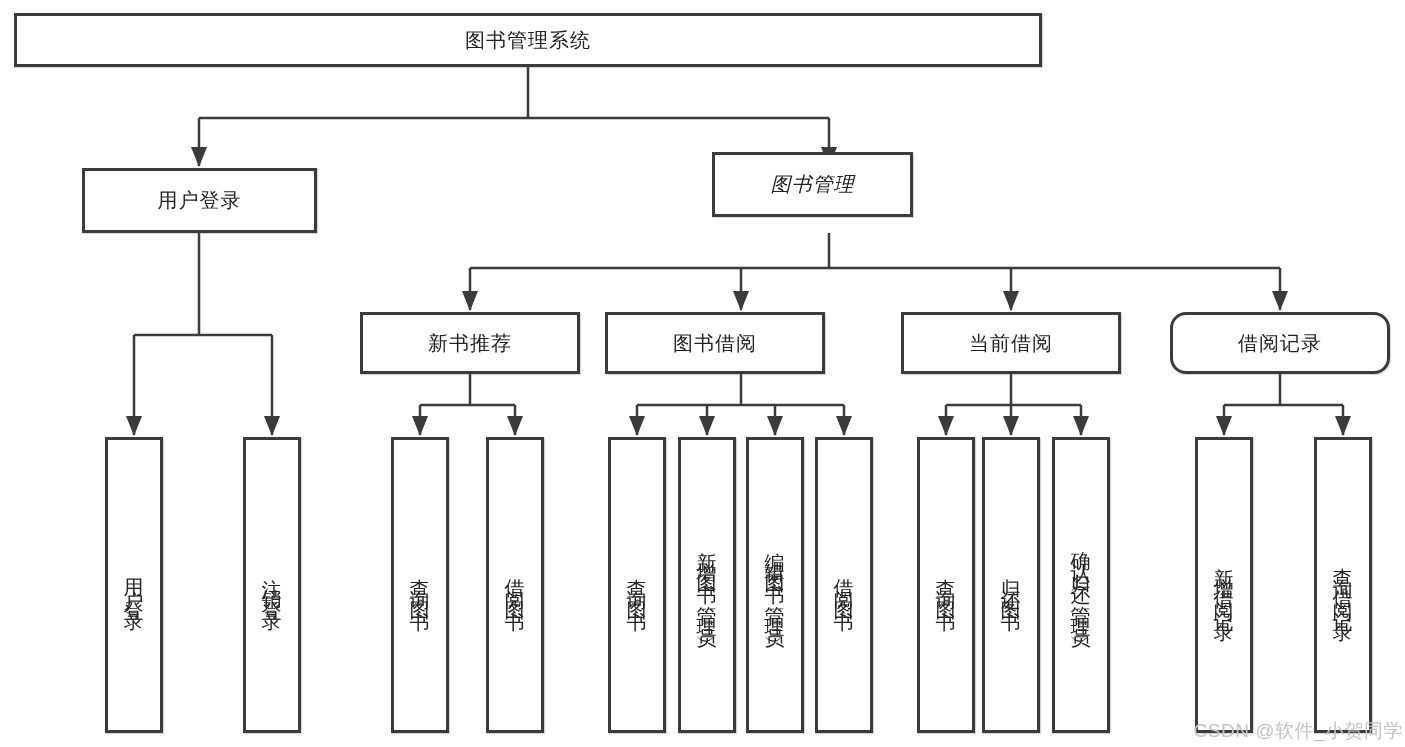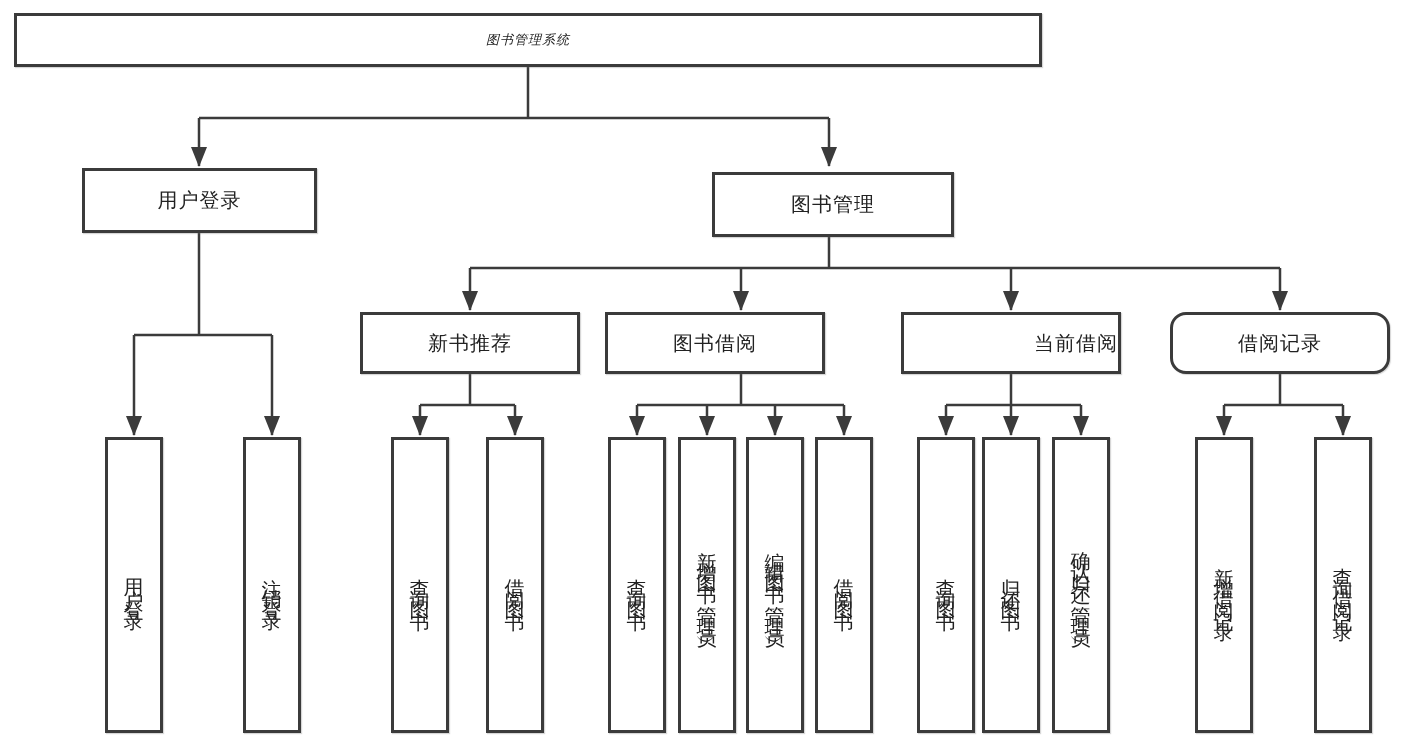--- a/index.html
+++ b/index.html
@@ -42,21 +42,21 @@
     align-items: center;
     justify-content: center;
     color: var(--text);
     box-shadow: 1px 1px 1px rgba(110,110,110,0.28);
   }
   .node.h span {
     font-size: 20px;
     letter-spacing: 1px;
     white-space: nowrap;
   }
-  .node.root span { font-size: 13px; font-style: italic; }
+  .node.root span { font-size: 20px; }
   .node.leaf span.vtext {
     writing-mode: vertical-rl;
     font-size: 20px;
     letter-spacing: 11px;
     line-height: 1;
     white-space: nowrap;
   }
   .watermark {
     position: absolute;
     right: 2px;
@@ -116,31 +116,31 @@
     <line x1="1343" y1="405" x2="1343" y2="435" marker-end="url(#arrow)"></line>
   </svg>
 
   <div class="node h root" style="left:14px; top:13px; width:1028px; height:54px;">
     <span>图书管理系统</span>
   </div>
 
   <div class="node h" style="left:82px; top:168px; width:235px; height:65px;">
     <span>用户登录</span>
   </div>
-  <div class="node h" style="left:712px; top:172px; width:242px; height:65px;">
+  <div class="node h" style="left:712px; top:152px; width:201px; height:65px;font-style:italic;">
     <span>图书管理</span>
   </div>
 
   <div class="node h" style="left:360px; top:312px; width:220px; height:62px;">
     <span>新书推荐</span>
   </div>
   <div class="node h" style="left:605px; top:312px; width:220px; height:62px;">
     <span>图书借阅</span>
   </div>
-  <div class="node h" style="left:901px; top:312px; width:220px; height:62px;justify-content:flex-end;">
+  <div class="node h" style="left:901px; top:312px; width:220px; height:62px;">
     <span>当前借阅</span>
   </div>
   <div class="node h" style="left:1170px; top:312px; width:220px; height:62px;border-radius:16px;">
     <span>借阅记录</span>
   </div>
 
   <div class="node leaf" style="left:105px; top:437px; width:58px; height:296px;">
     <span class="vtext">用户登录</span>
   </div>
   <div class="node leaf" style="left:243px; top:437px; width:58px; height:296px;">
@@ -173,14 +173,15 @@
   <div class="node leaf" style="left:1052px; top:437px; width:58px; height:296px;">
     <span class="vtext">确认归还（管理员）</span>
   </div>
   <div class="node leaf" style="left:1195px; top:437px; width:58px; height:296px;">
     <span class="vtext">新增借阅记录</span>
   </div>
   <div class="node leaf" style="left:1314px; top:437px; width:58px; height:296px;">
     <span class="vtext">查询借阅记录</span>
   </div>
 
+  <div class="watermark">CSDN @软件_小贺同学</div>
 
 </div>
 
 </body></html>

